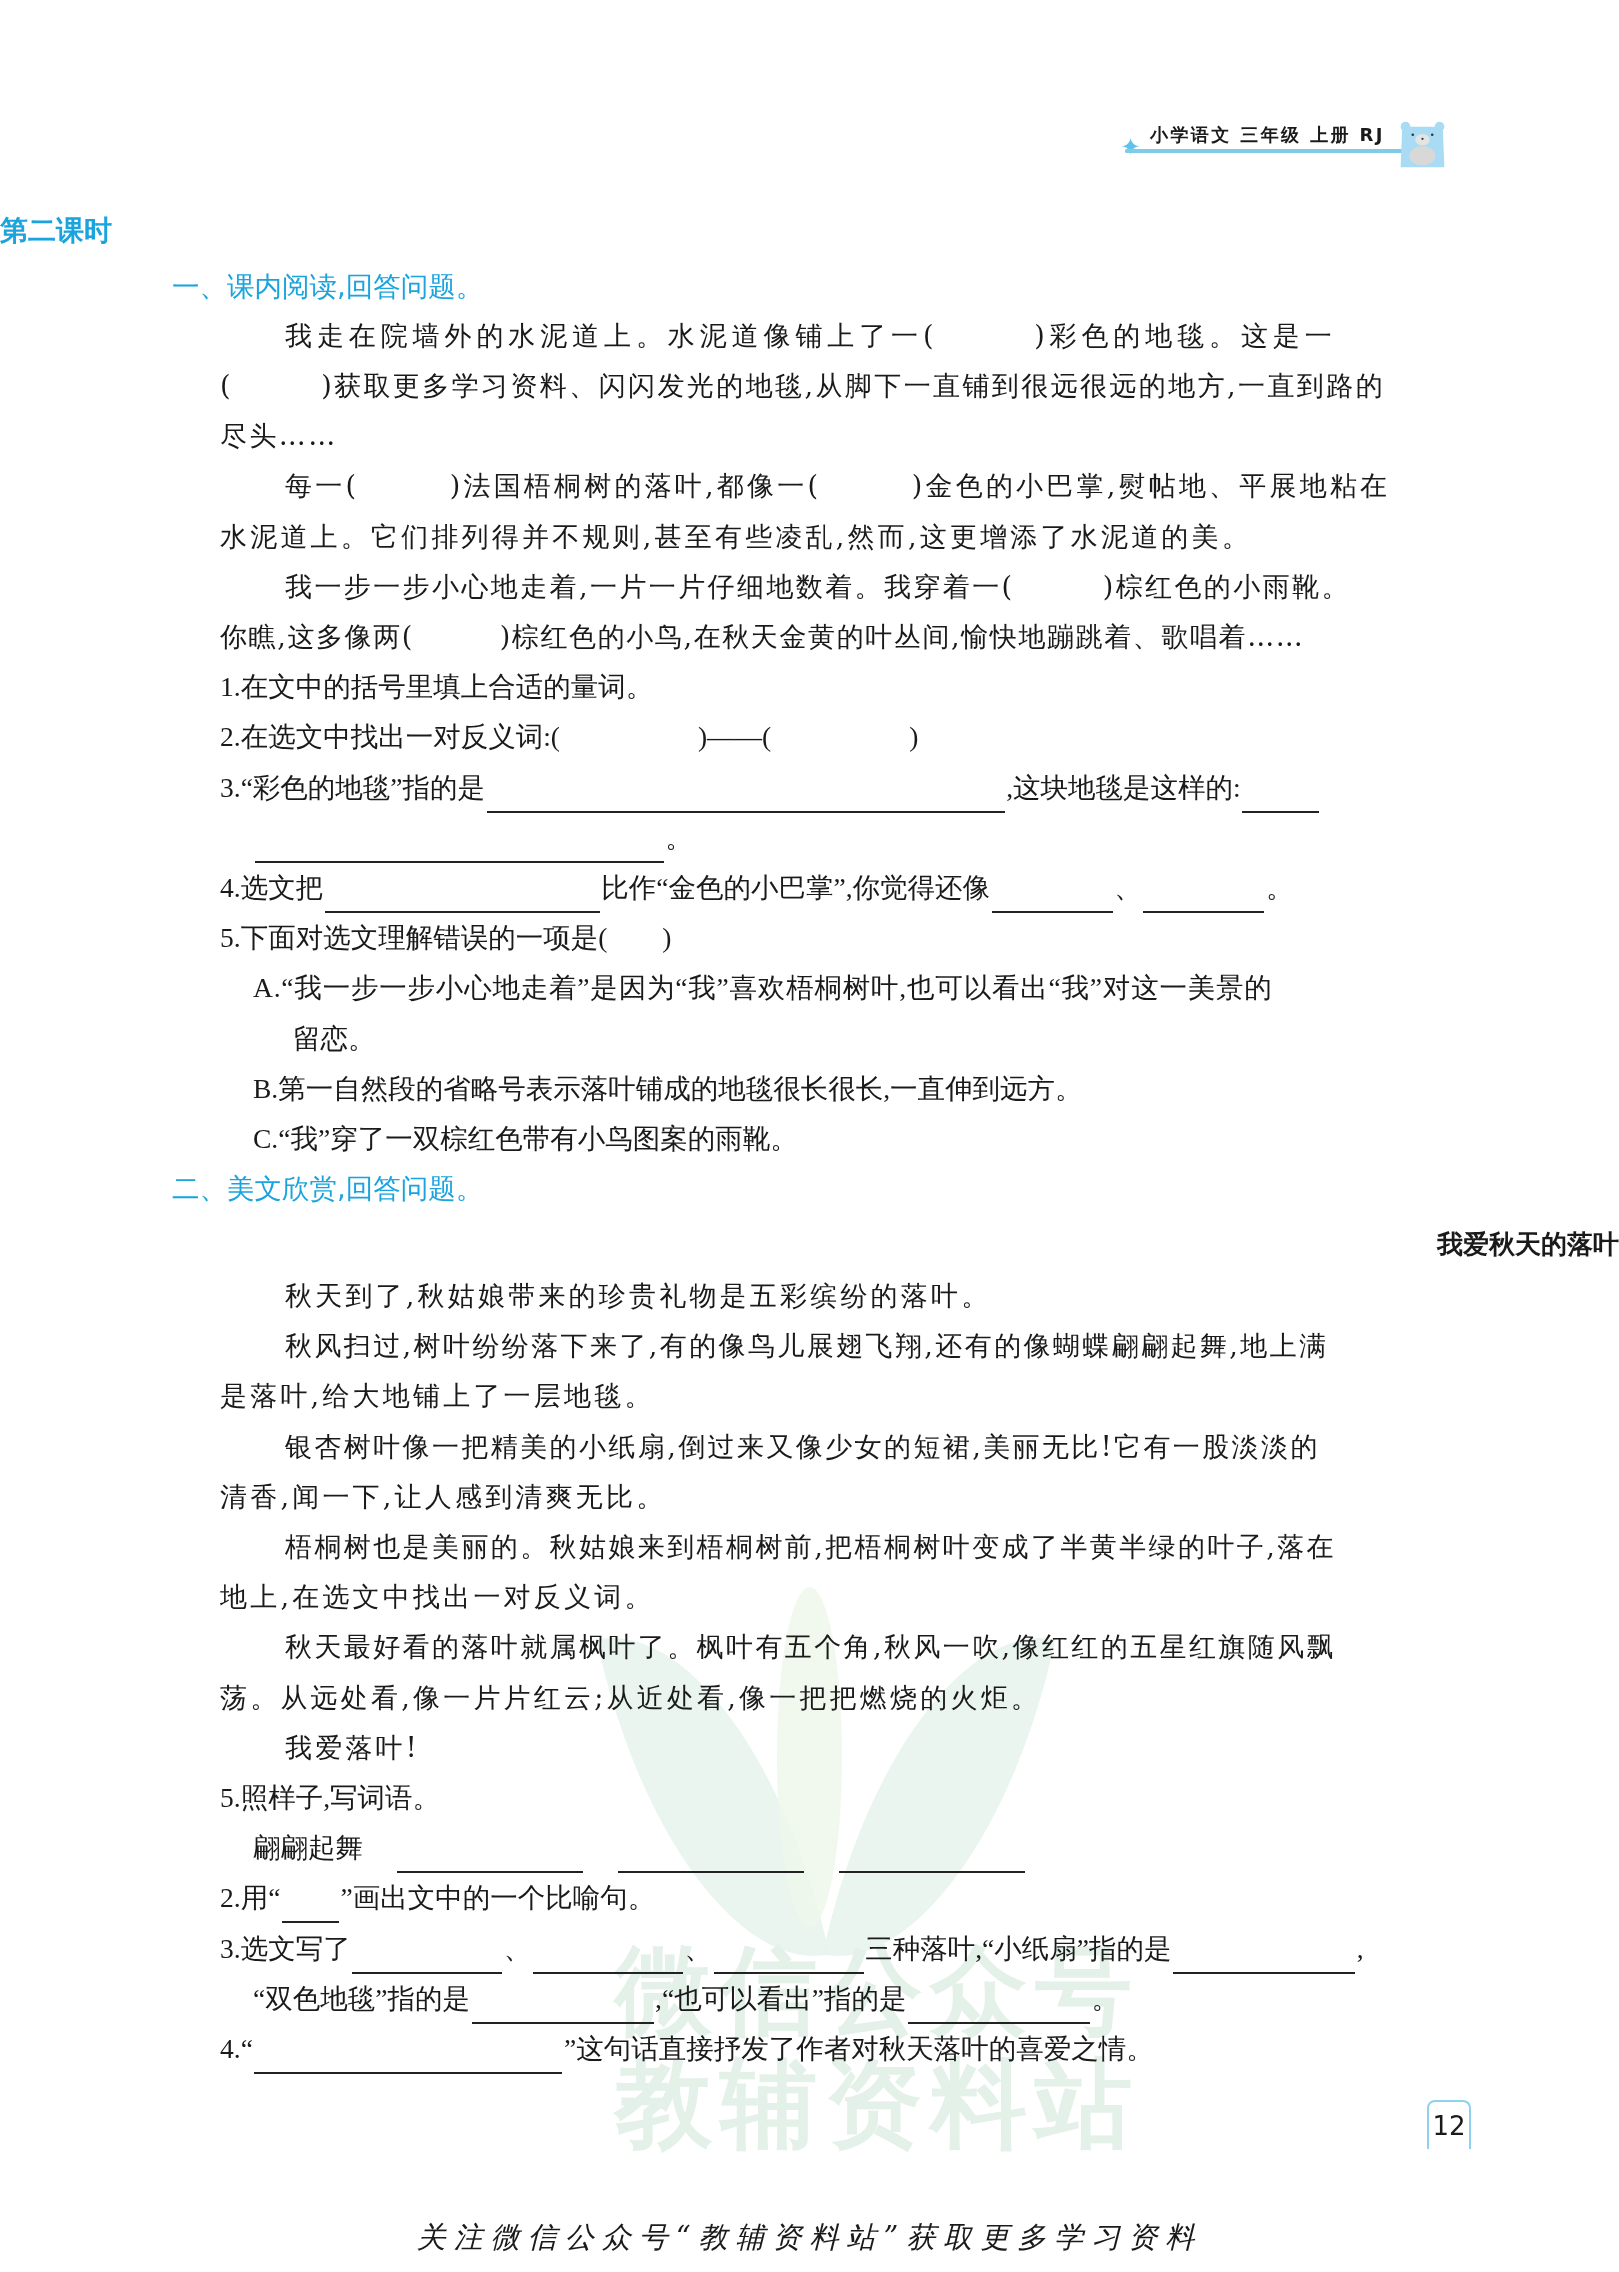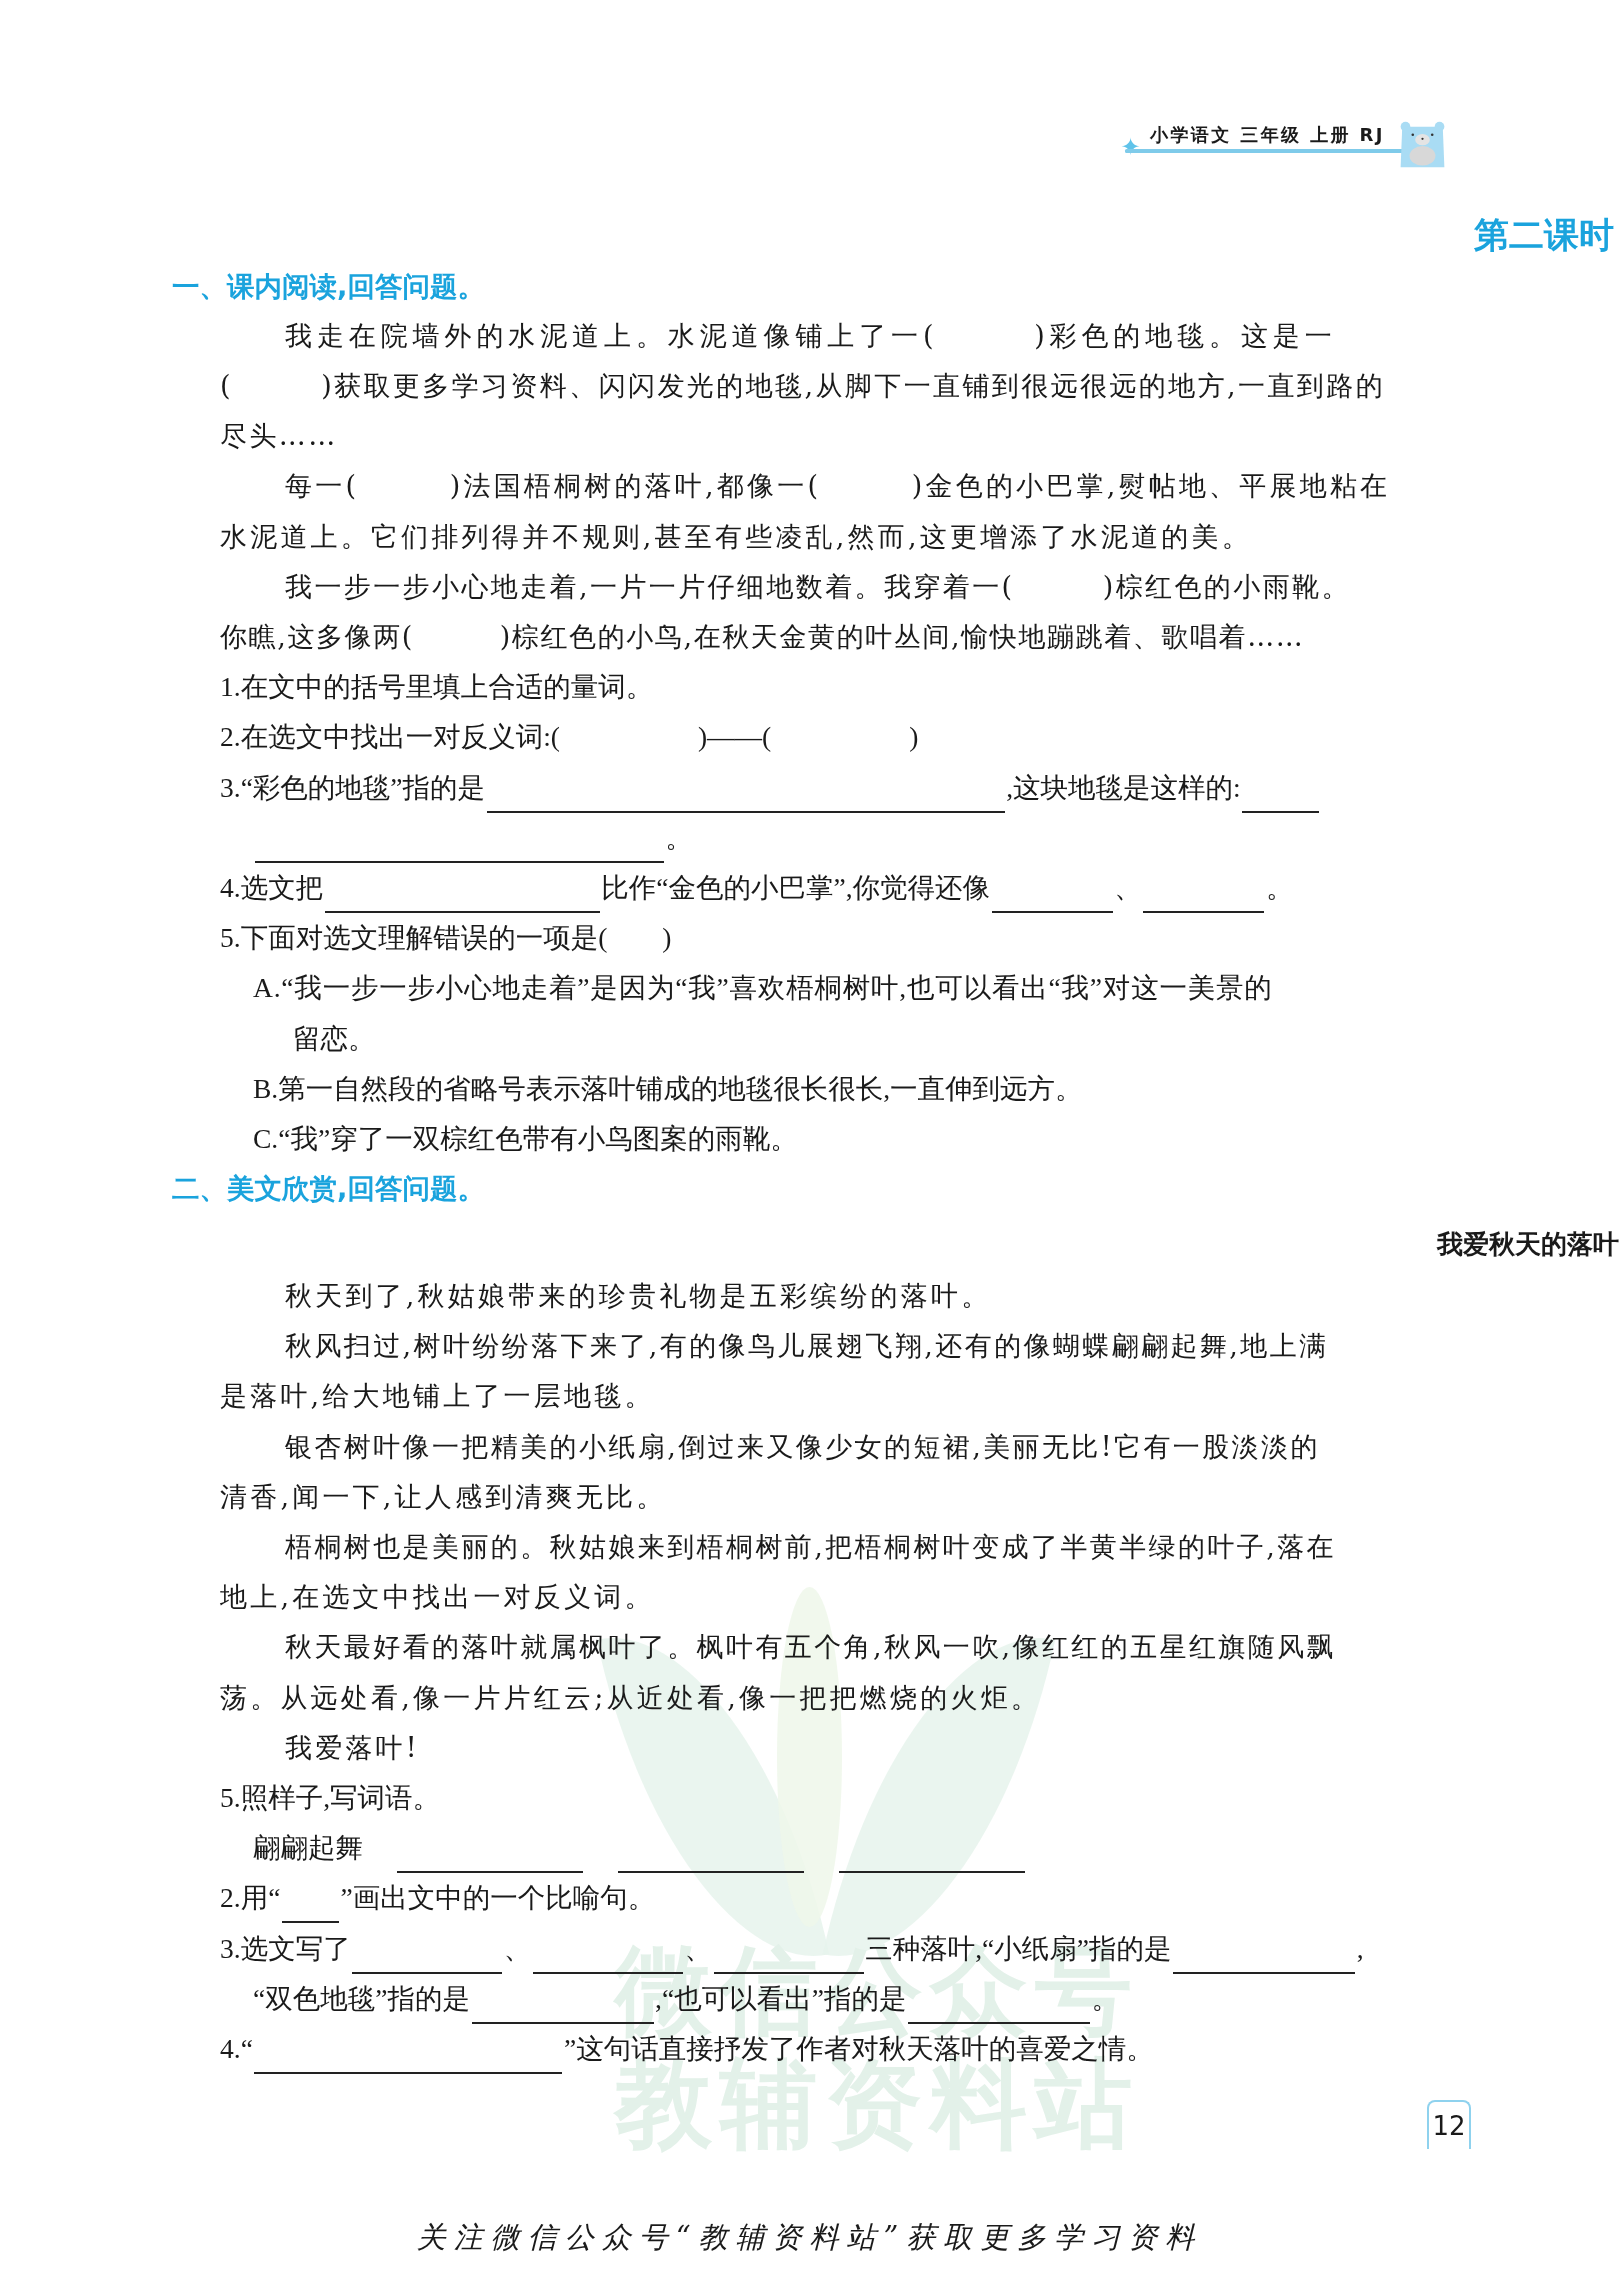--- a/index.html
+++ b/index.html
@@ -7,22 +7,22 @@
     width: 1619px; height: 2273px; position: relative; overflow: hidden;
     font-family: "DejaVu Serif", "Liberation Serif", serif;
     color: #1a1a1a;
   }
   
   .hdr-line { position: absolute; left: 1125px; top: 149px; width: 291px; height: 4px; background: #7fcbea; border-radius: 1.6px; }
   .hdr-star { position: absolute; left: 1119px; top: 136px; width: 23px; height: 23px; color: #5fc3ea; font-size: 24px; line-height: 23px; text-align: center; font-family: "DejaVu Sans", sans-serif; }
   .hdr-text { position: absolute; left: 1150px; top: 123px; font-family: "DejaVu Sans", sans-serif; font-size: 18px; font-weight: bold; letter-spacing: 2.4px; color: #1a1a1a; }
   .bear { position: absolute; left: 1399px; top: 120px; width: 47px; height: 49px; }
   
-  .lesson-title { position: absolute; left: 0; width: 1614px; top: 212px; text-align: right; font-family: "DejaVu Sans", sans-serif; font-size: 35px; color: #1aa3dd; font-weight: bold; }
-  .sec-title { position: absolute; left: 172px; font-family: "DejaVu Sans", sans-serif; font-size: 27.5px; color: #1aa3dd; font-weight: bold; }
+  .lesson-title { position: absolute; left: 0; width: 1614px; top: 212px; text-align: left; font-family: "DejaVu Sans", sans-serif; font-size: 28px; color: #1aa3dd; font-weight: bold; }
+  .sec-title { position: absolute; left: 172px; font-family: "DejaVu Sans", sans-serif; font-size: 27.5px; color: #1aa3dd; font-weight: normal; }
   .line { position: absolute; font-size: 27px; line-height: 50px; white-space: nowrap; }
   .q { position: absolute; left: 220px; font-size: 27.5px; line-height: 50px; white-space: nowrap; font-family: "Liberation Serif", "DejaVu Serif", serif; }
   .blank { display: inline-block; border-bottom: 2.4px solid #222; height: 27.5px; vertical-align: bottom; margin: 0 1.6px; }
   .paren-gap { display: inline-block; }
   .article-title { position: absolute; left: 0; width: 1619px; top: 1227px; text-align: right; font-family: "DejaVu Sans", sans-serif; font-size: 26px; font-weight: bold; }
   
   .wm-leaf { position: absolute; background: #e6f3ec; opacity: 0.85; }
   .wm-text { position: absolute; font-family: "DejaVu Sans", sans-serif; font-weight: bold; color: #e3f1e9; font-size: 97px; letter-spacing: 8px; }
   
   .page-no { position: absolute; left: 1427px; top: 2100px; width: 40px; height: 47px; border: 2.4px solid #8fd2ee; border-bottom: none; border-radius: 8px 8px 0 0; font-family: "DejaVu Sans", sans-serif; font-size: 26px; text-align: center; line-height: 49px; }

